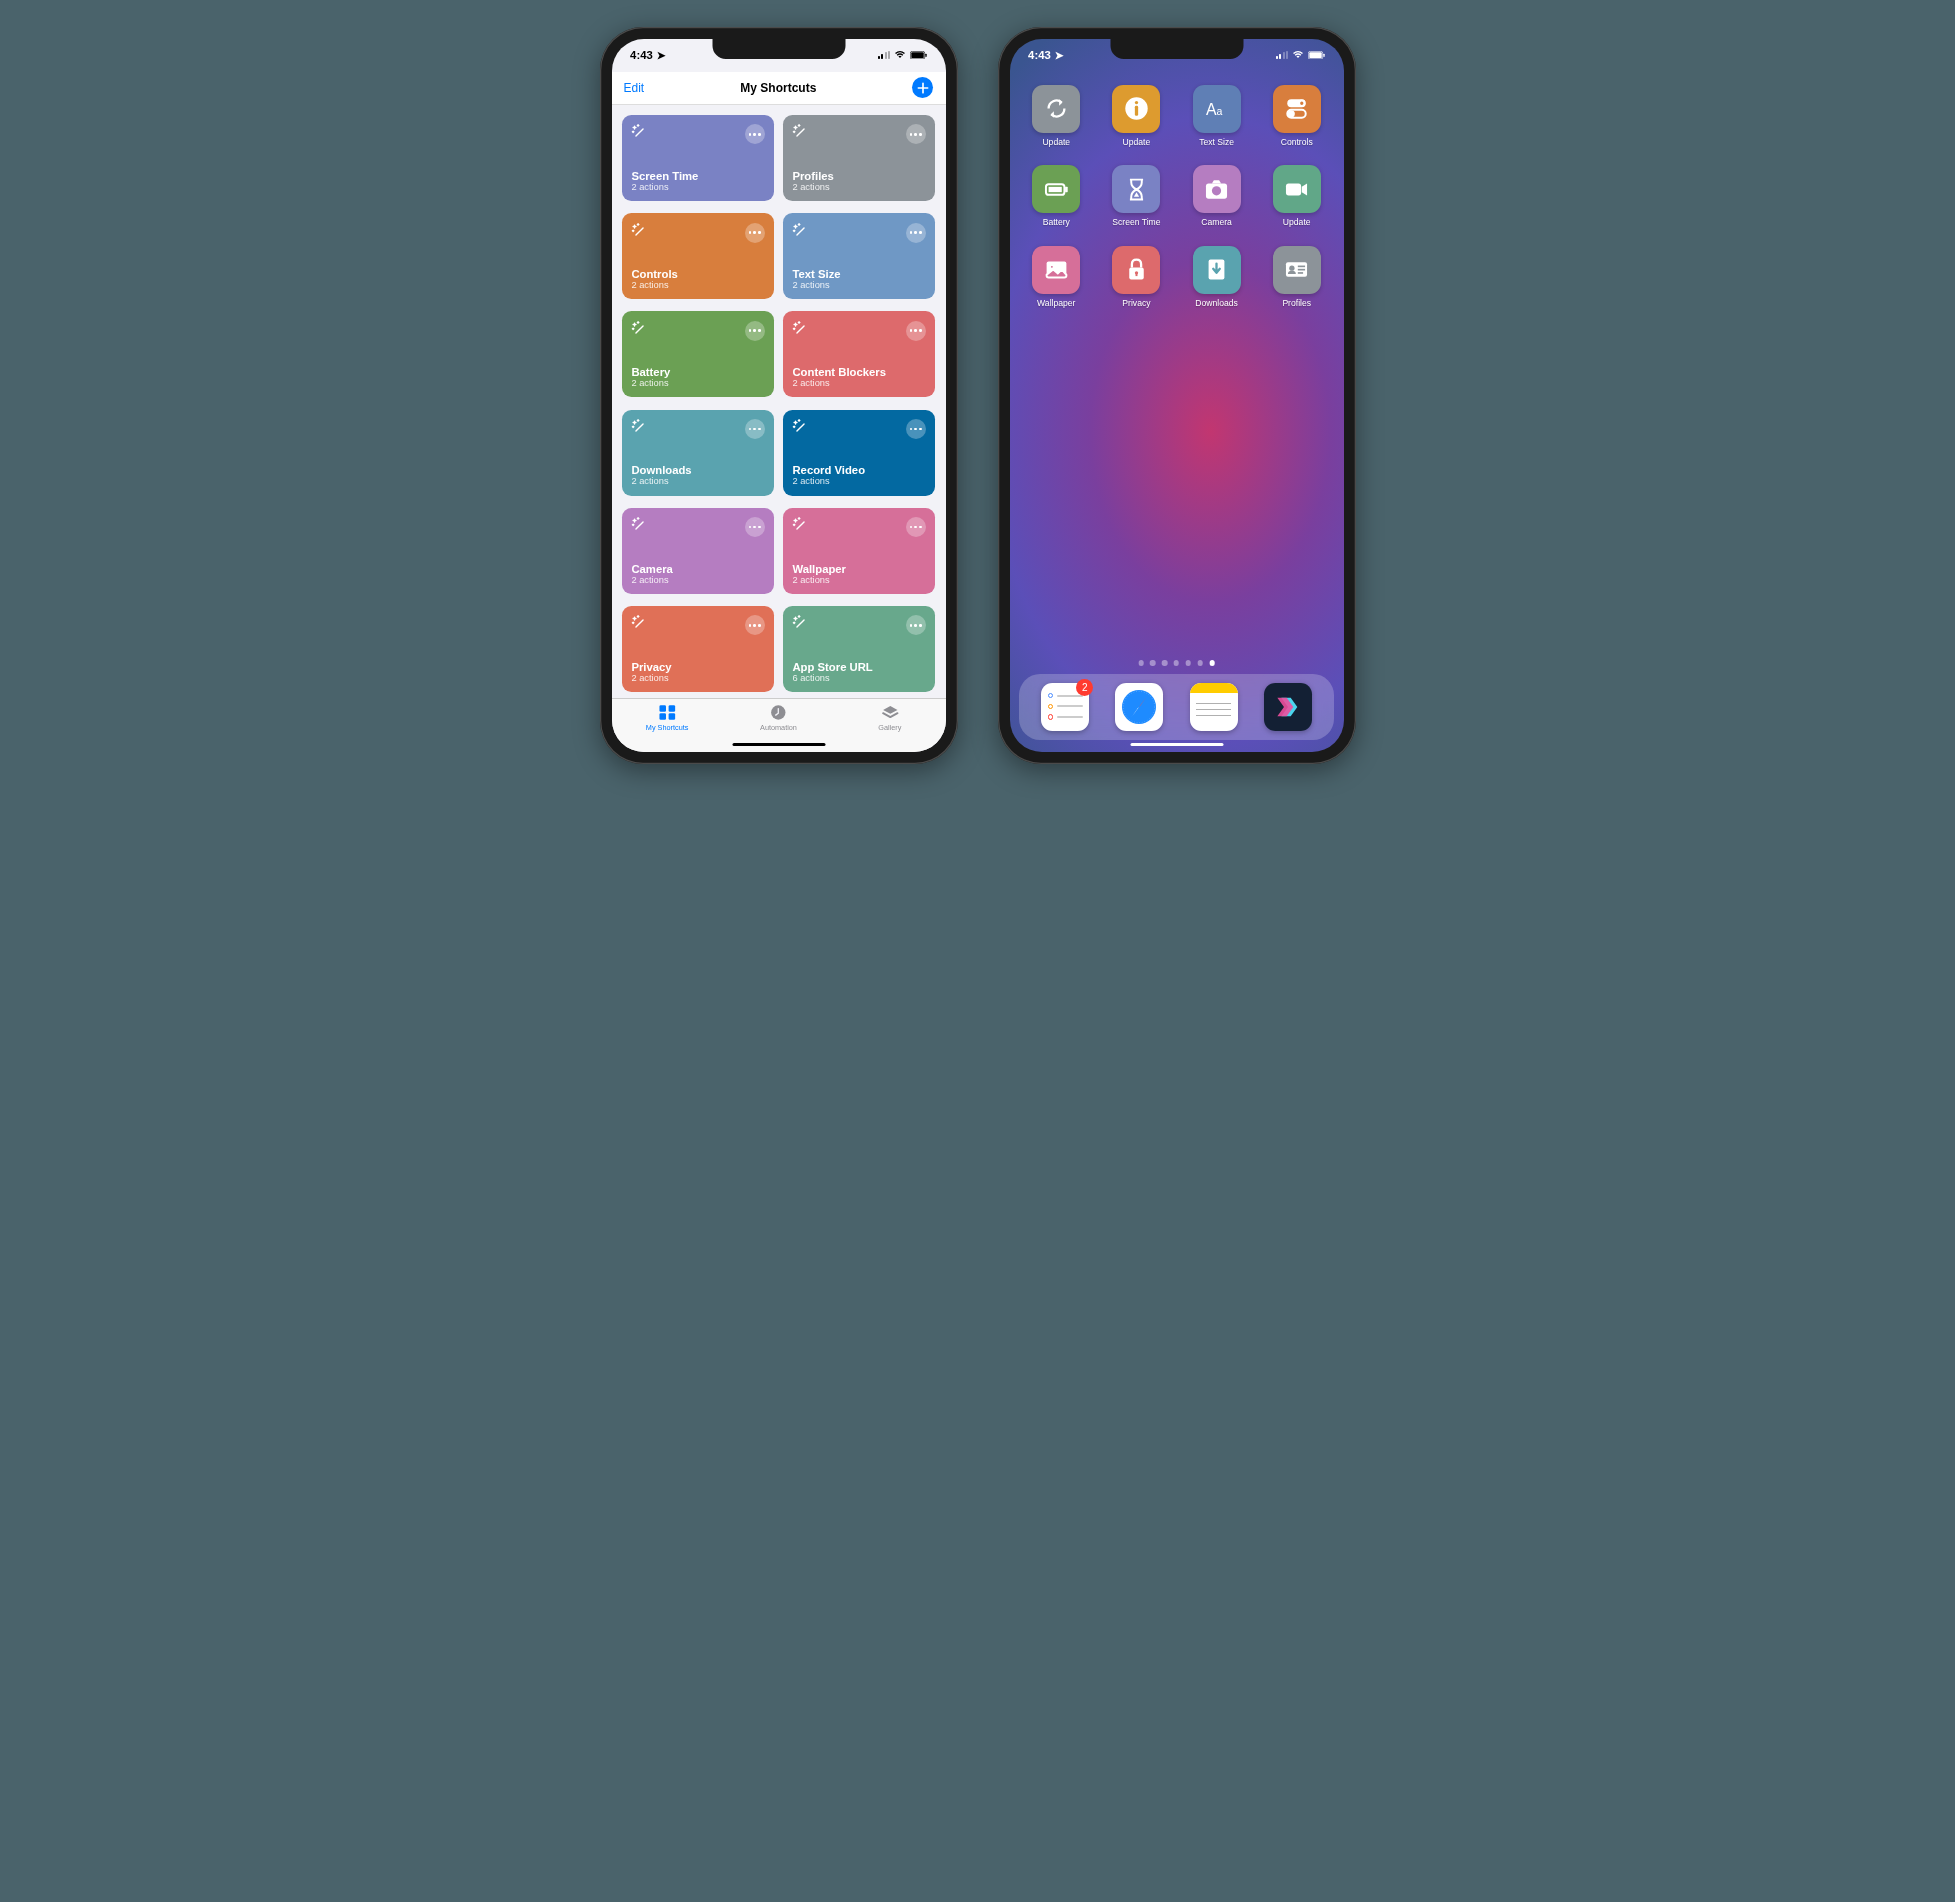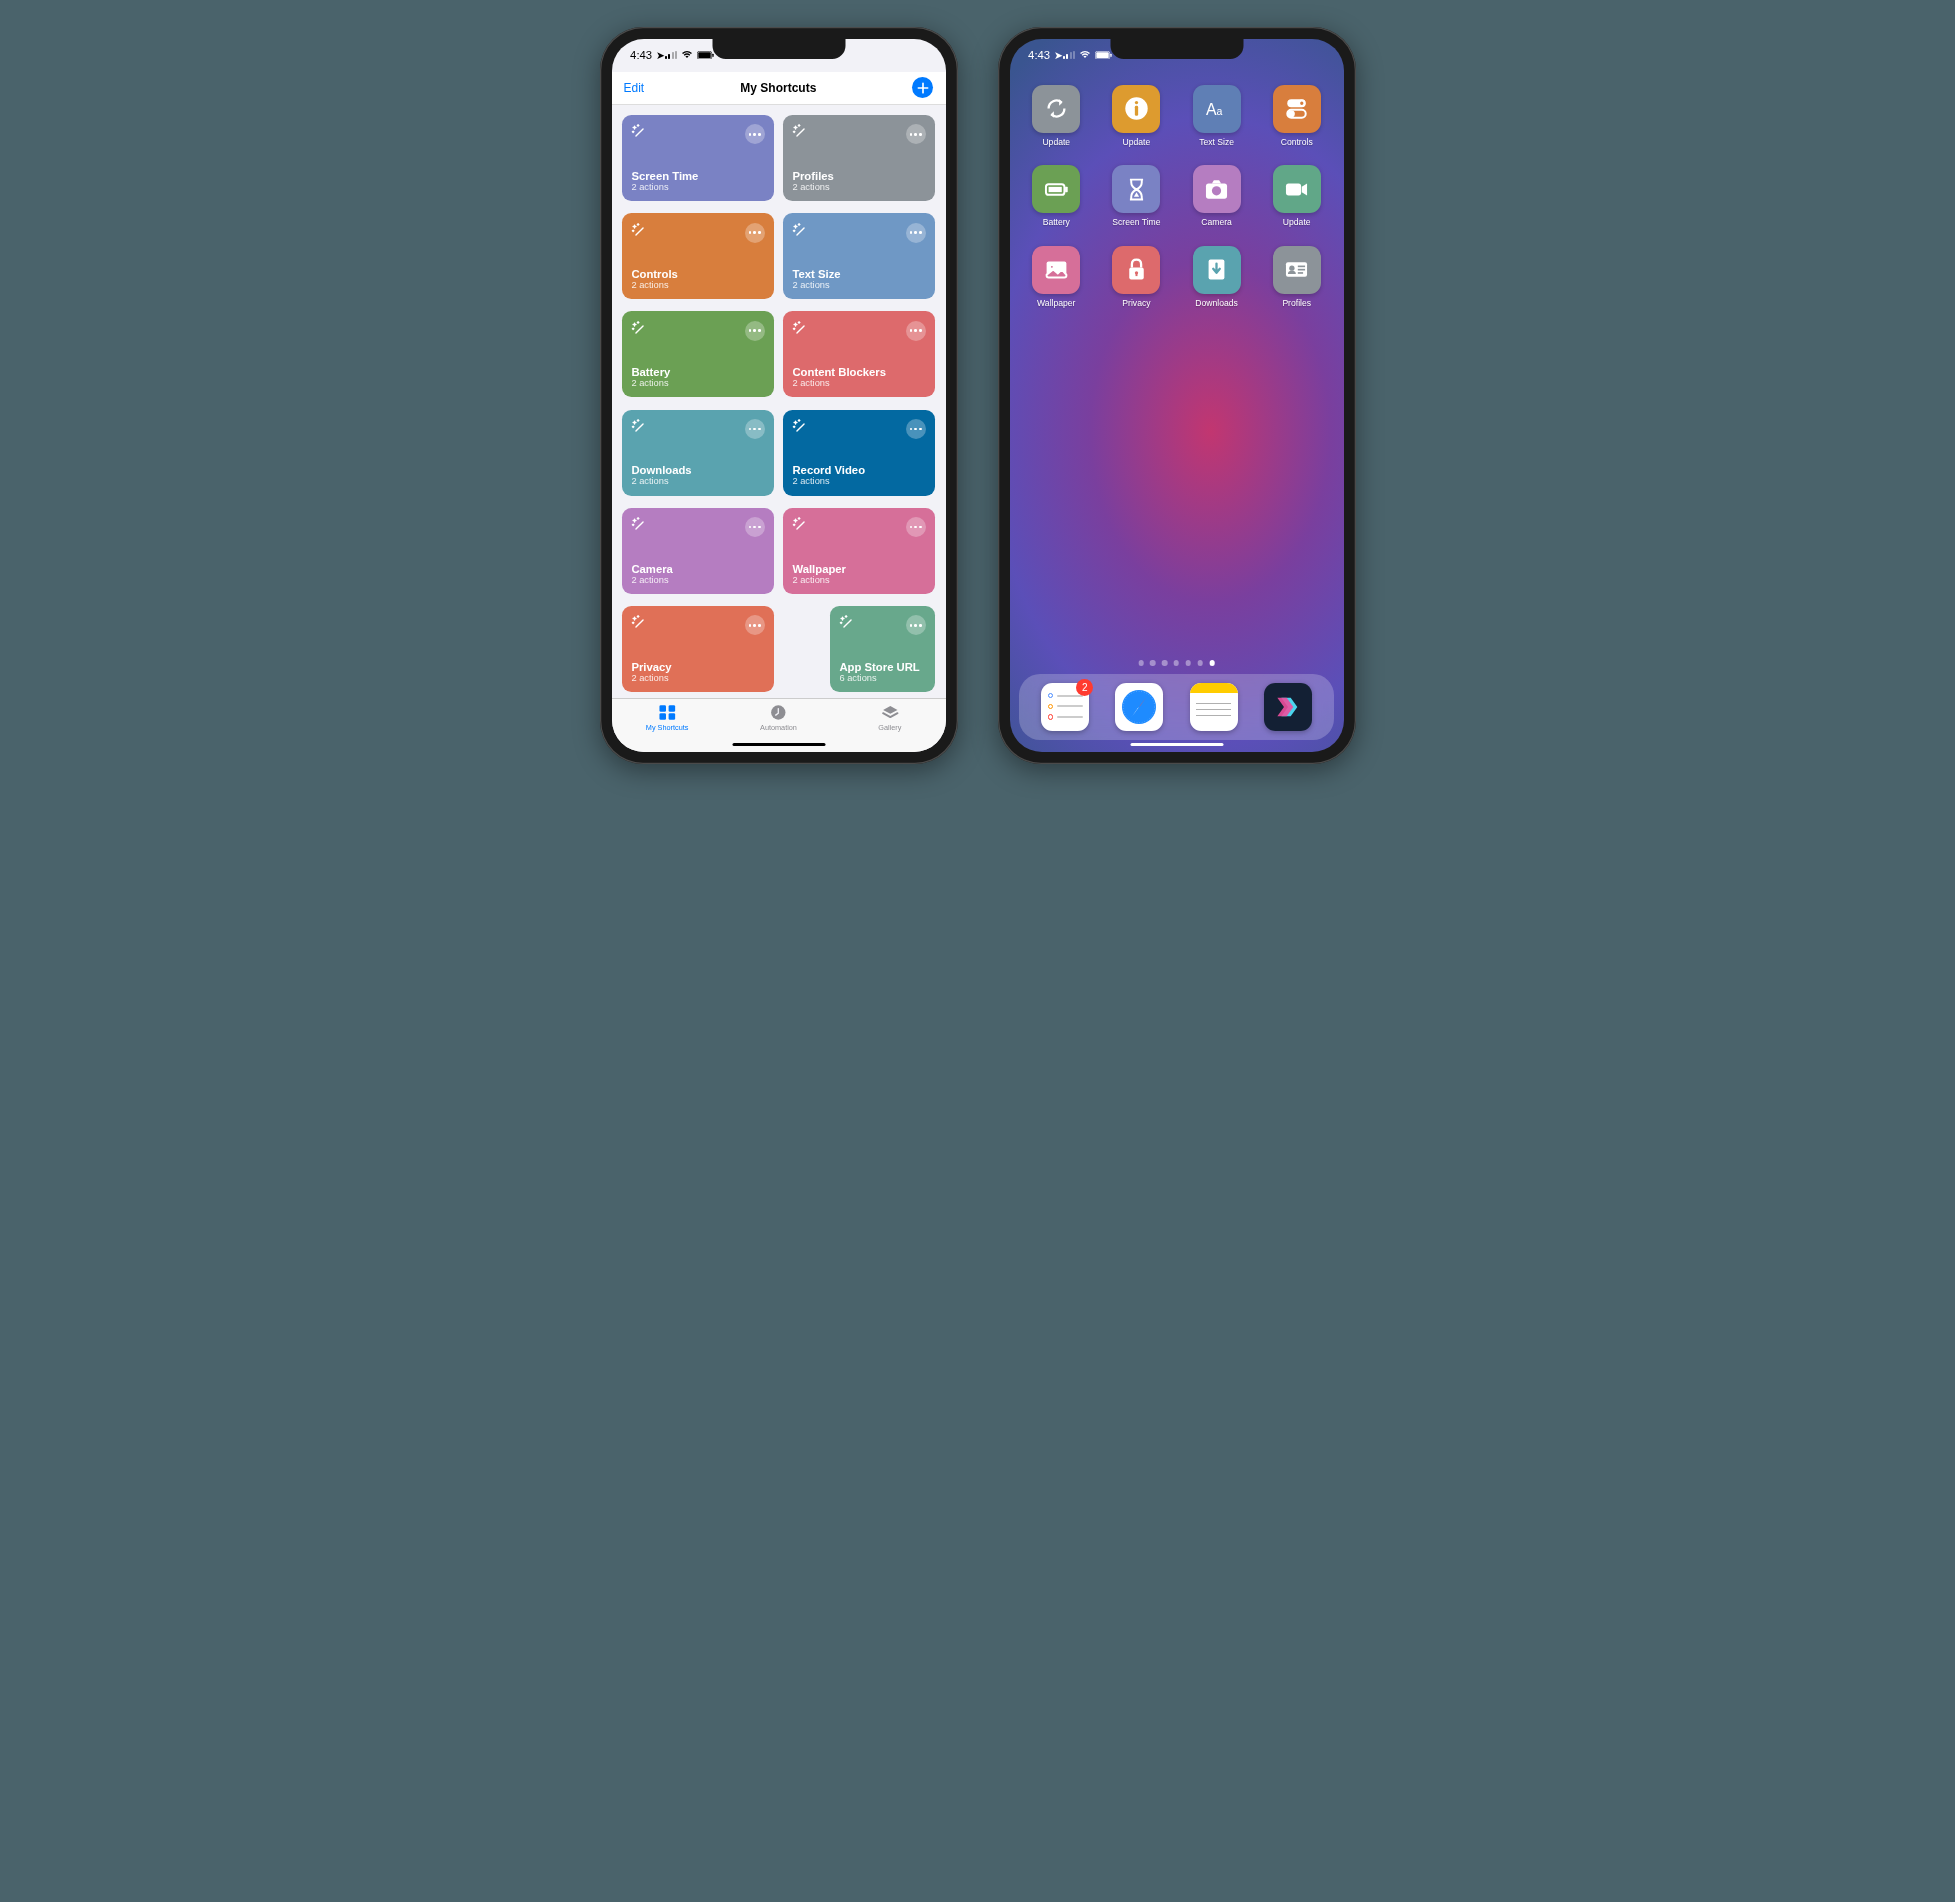--- a/index.html
+++ b/index.html
@@ -19,21 +19,21 @@
   border-radius: 43px;
   padding: 12px;
   box-shadow: inset 0 0 0 1.3px #4a4a4a, 0 6.6px 26.5px rgba(0,0,0,0.4);
   position: relative;
 }
 .phone::before { content: ""; position: absolute; top: 12px; left: 50%; transform: translateX(-50%); width: 133px; height: 20px; background: #1a1a1a; border-radius: 0 0 13.3px 13.3px; z-index: 10; }
 .screen { width: 100%; height: 100%; border-radius: 32px; overflow: hidden; position: relative; }
 .screen1 { background: #f2f2f7; }
 .screen2 { background: radial-gradient(ellipse 120% 80% at 60% 55%, #c23670 0%, #7a3f9e 30%, #5b4fb8 55%, #3a5590 80%); }
 
-.status-bar { height: 33px; display: flex; align-items: center; padding: 0 18.6px; font-size: 11.3px; font-weight: 400; }
+.status-bar { height: 33px; display: flex; justify-content: space-between; align-items: center; padding: 0 18.6px; font-size: 11.3px; font-weight: 700; }
 .status-bar.light { color: #fff; }
 .status-bar .time { display: flex; align-items: center; gap: 4px; }
 .status-bar .right { display: flex; align-items: center; gap: 4px; }
 
 .nav-header { height: 33px; display: flex; align-items: center; justify-content: space-between; padding: 0 12px; background: #fff; border-bottom: 0.3px solid #ddd; }
 .nav-header .edit { color: #007aff; font-size: 12px; }
 .nav-header .title { font-weight: 700; font-size: 12px; color: #000; }
 .add-btn { width: 21px; height: 21px; background: #007aff; border-radius: 50%; display: flex; align-items: center; justify-content: center; color: #fff; font-size: 16px; font-weight: 400; }
 
 .shortcuts-grid { padding: 10.6px; display: grid; grid-template-columns: 1fr 1fr; gap: 9.3px; overflow-y: auto; height: calc(100% - 112px); }
@@ -313,21 +313,21 @@
               <span></span>
               <span></span>
               <span></span>
             </div>
     </div>
     <div>
       <div class="name">Privacy</div>
       <div class="actions">2 actions</div>
     </div>
         </div>
-        <div class="shortcut-card" style="background: rgb(104, 168, 140); margin-left: 47px;">
+        <div class="shortcut-card" style="background: rgb(104, 168, 140);">
     <div class="top-row">
       <span>
               <svg class="wand-icon" viewBox="0 0 24 24" fill="none" stroke="#fff" stroke-width="2" stroke-linecap="round">
                 <path d="M7 17 L17 7"></path>
                 <path d="M5 7 L5 3 M3 5 L7 5 M10 3 L10 1 M9 2 L11 2 M3 12 L3 10 M2 11 L4 11"></path>
               </svg>
             </span>
       <div class="more-btn">
               <span></span>
               <span></span>

